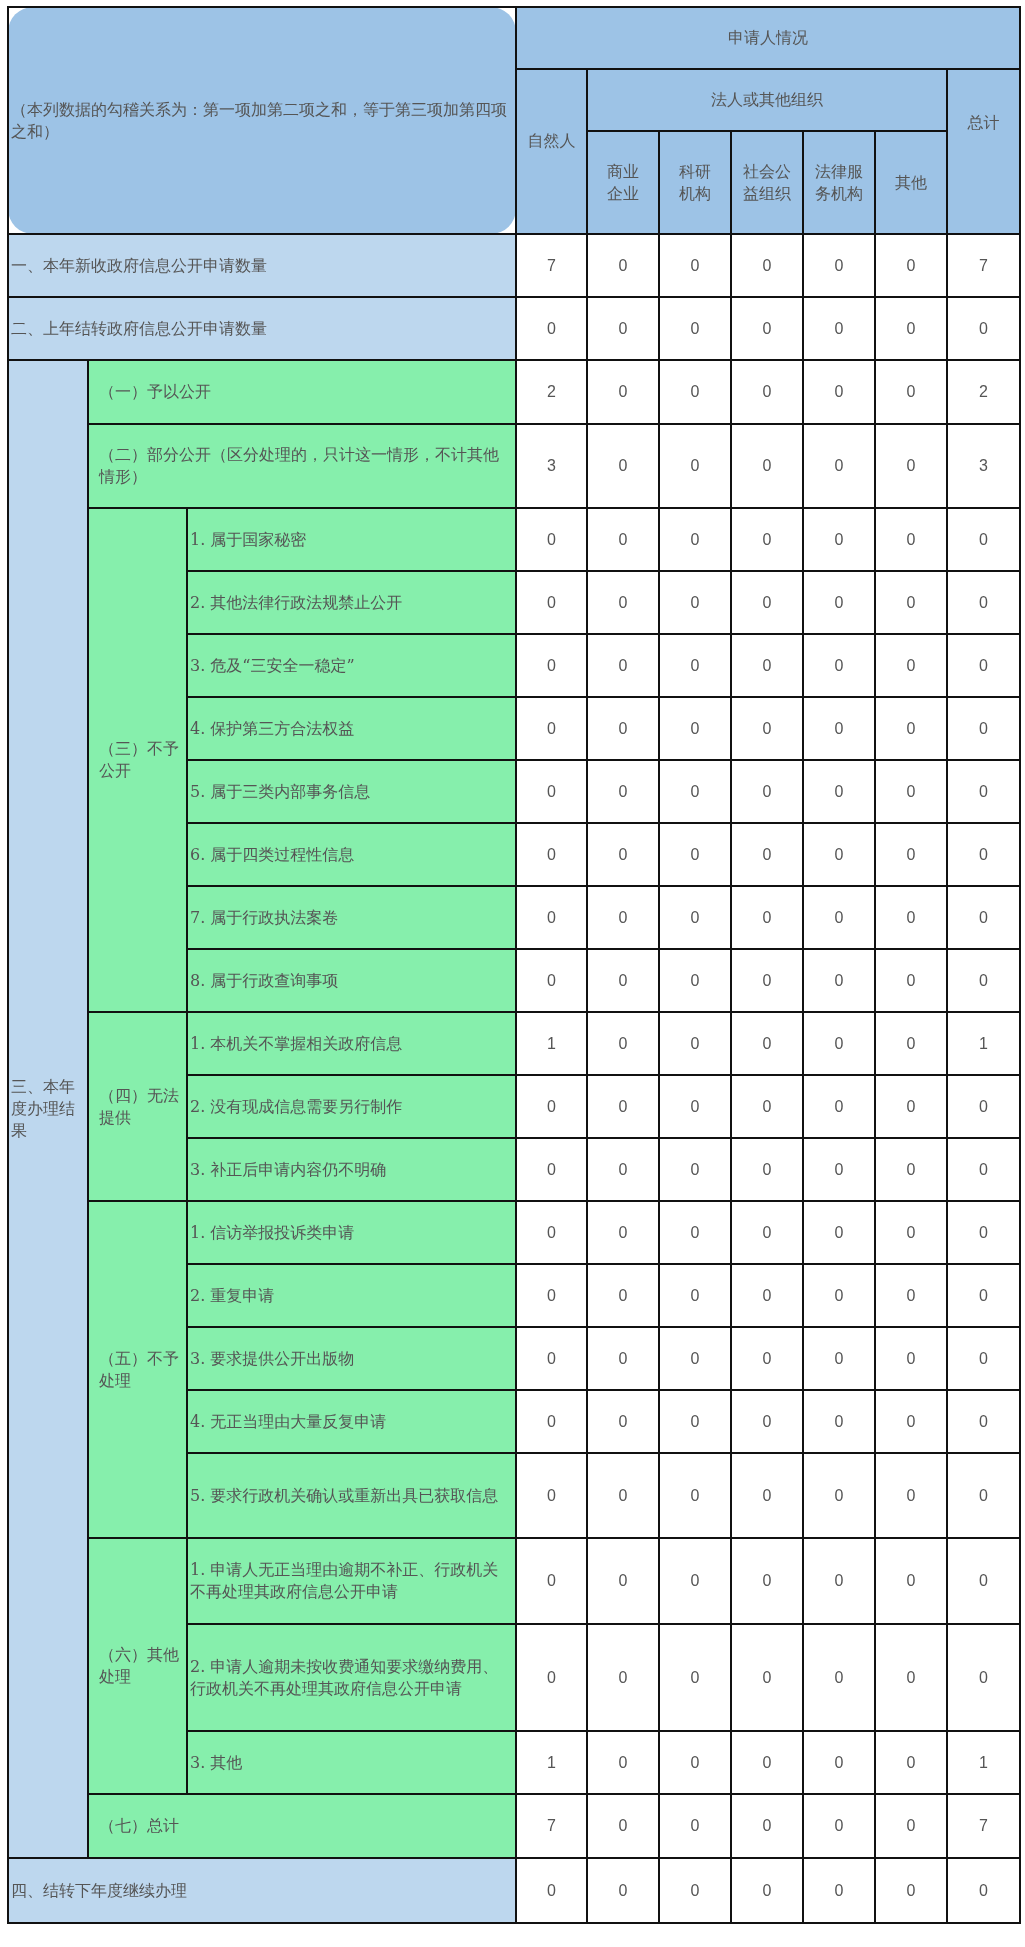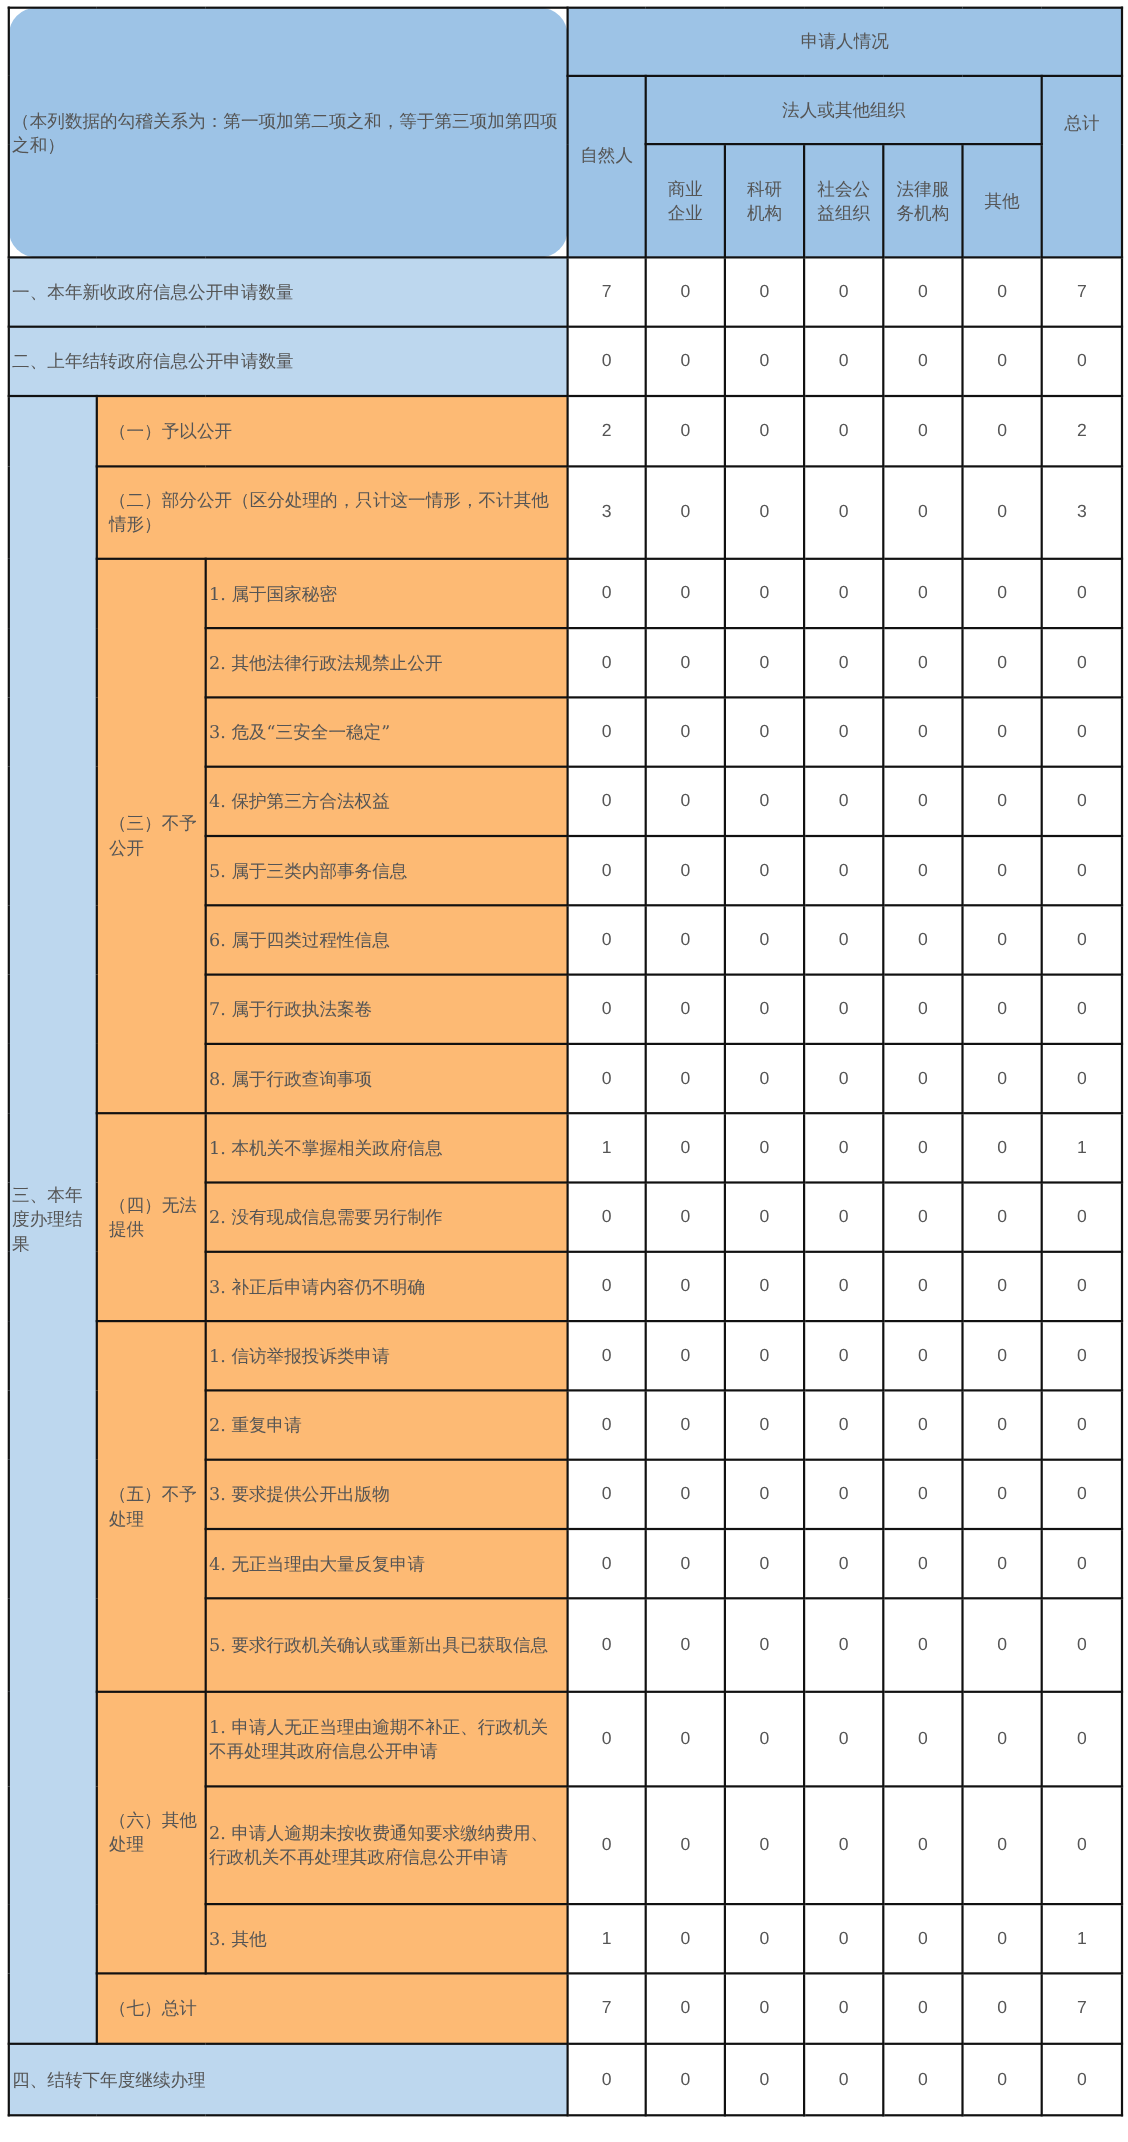--- a/index.html
+++ b/index.html
@@ -5,21 +5,21 @@
   html, body { margin: 0; padding: 0; background: #ffffff; }
   body { width: 1025px; height: 1947px; position: relative; overflow: hidden;
          font-family: "DejaVu Serif", "Liberation Serif", serif; }
   table.report { position: absolute; left: 7px; top: 6px; border-collapse: collapse;
                  table-layout: fixed; width: 1012px; }
   table.report td { border: 2px solid #111; padding: 0 2px; color: #555;
                     font-size: 16px; line-height: 22px; vertical-align: middle; }
   .hdr { background: #9DC3E6; text-align: center; font-family: "DejaVu Sans", "Liberation Sans", sans-serif; font-size: 17px; color: #555; }
   .hdr-left { text-align: left; font-family: "DejaVu Serif", serif; font-size: 15px; border-radius: 25px; }
   .lvl1 { background: #BDD7EE; }
-  .lvl2 { background: #fdba74; }
+  .lvl2 { background: #86efac; }
   .pad { padding-left: 10px !important; }
   .num { background: #ffffff; text-align: center; font-family: "Liberation Sans", "DejaVu Sans", sans-serif; font-size: 16px; color: #444; }
   .two-line { line-height: 34px; }
 </style>
 </head>
 <body>
 
 <table class="report">
   <colgroup>
     <col style="width:80px">
@@ -35,21 +35,21 @@
   </colgroup>
   <tbody id="tbody">
 
     <tr style="height:62px">
       <td class="hdr hdr-left" colspan="3" rowspan="3">（本列数据的勾稽关系为：第一项加第二项之和，等于第三项加第四项之和）</td>
       <td class="hdr" colspan="7">申请人情况</td>
     </tr>
     <tr style="height:62px">
       <td class="hdr" rowspan="2" style="vertical-align:top;padding-top:60px">自然人</td>
       <td class="hdr" colspan="5">法人或其他组织</td>
-      <td class="hdr" rowspan="2" style="vertical-align:top;padding-top:31px">总计</td>
+      <td class="hdr" rowspan="2" style="vertical-align:top;padding-top:42px">总计</td>
     </tr>
     <tr style="height:103px">
       <td class="hdr two-line"><span>商业</span><br><span>企业</span></td>
       <td class="hdr two-line"><span>科研</span><br><span>机构</span></td>
       <td class="hdr"><span>社会公</span><br><span>益组织</span></td>
       <td class="hdr"><span>法律服</span><br><span>务机构</span></td>
       <td class="hdr">其他</td>
     </tr>
   <tr style="height: 63px;">
         <td class="lvl1" colspan="3">一、本年新收政府信息公开申请数量</td>

